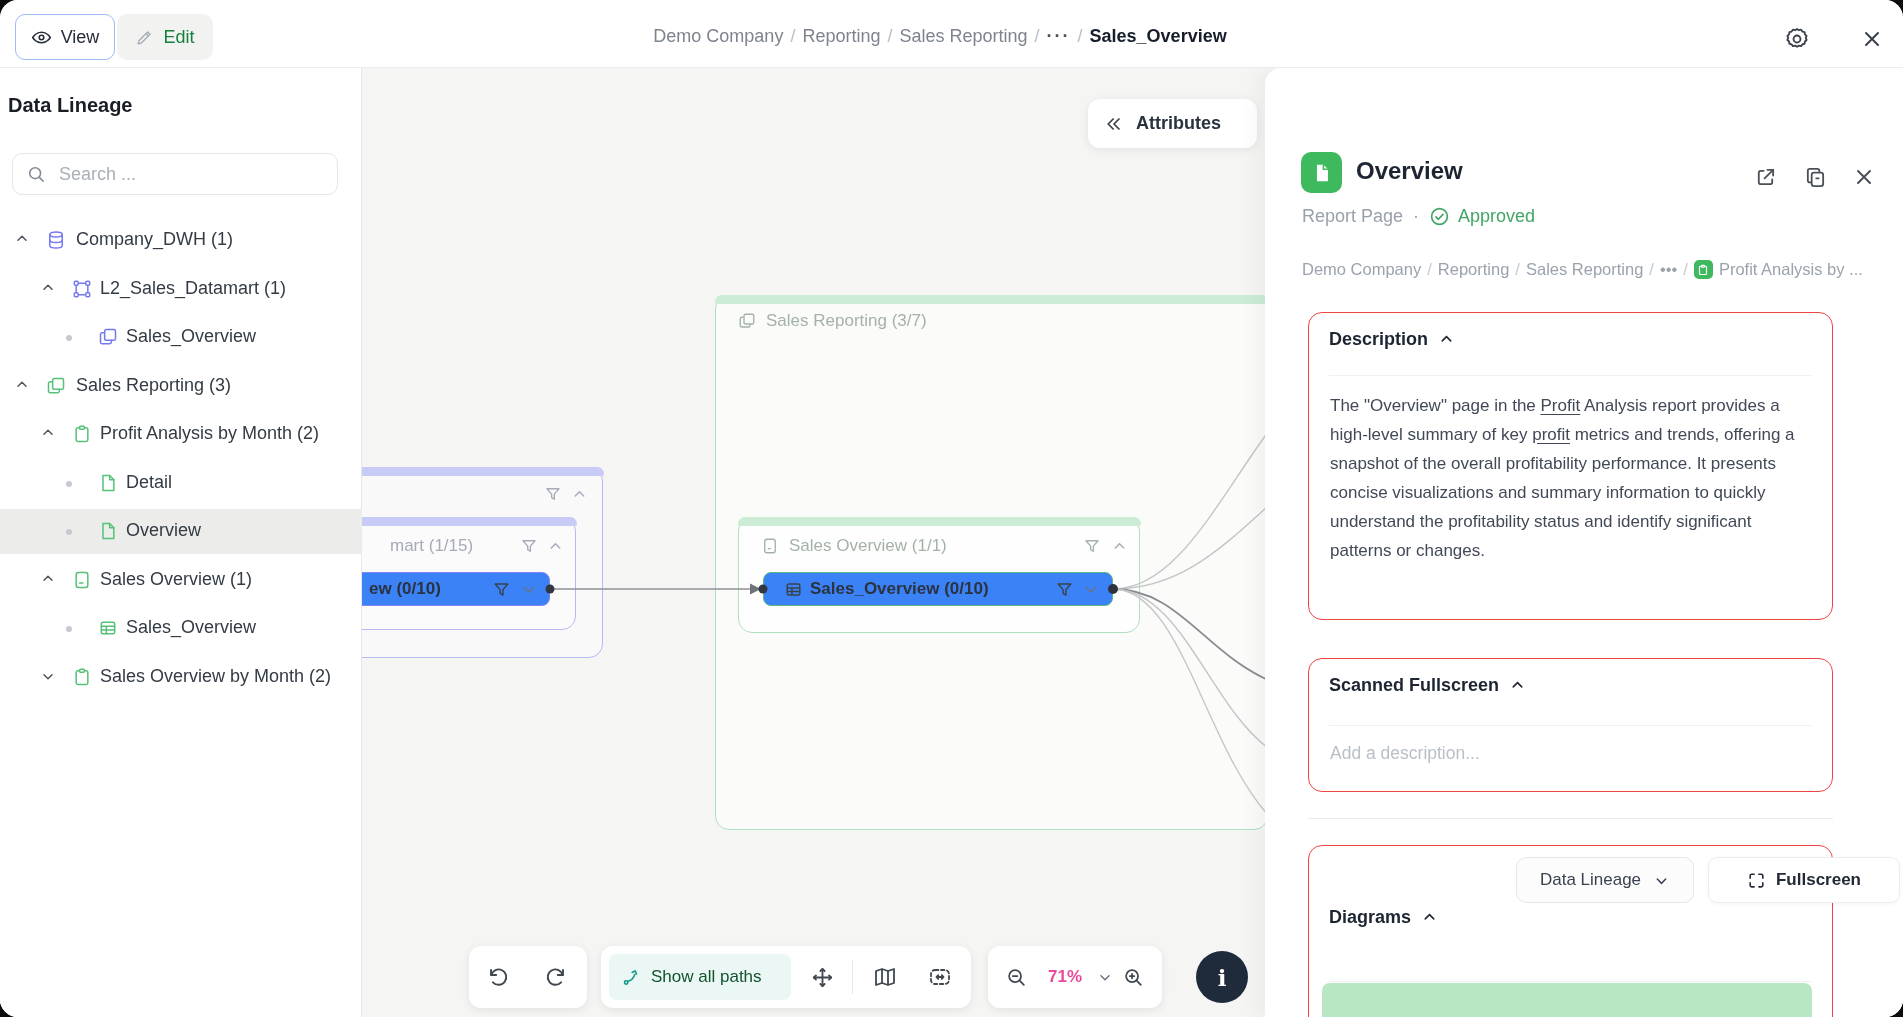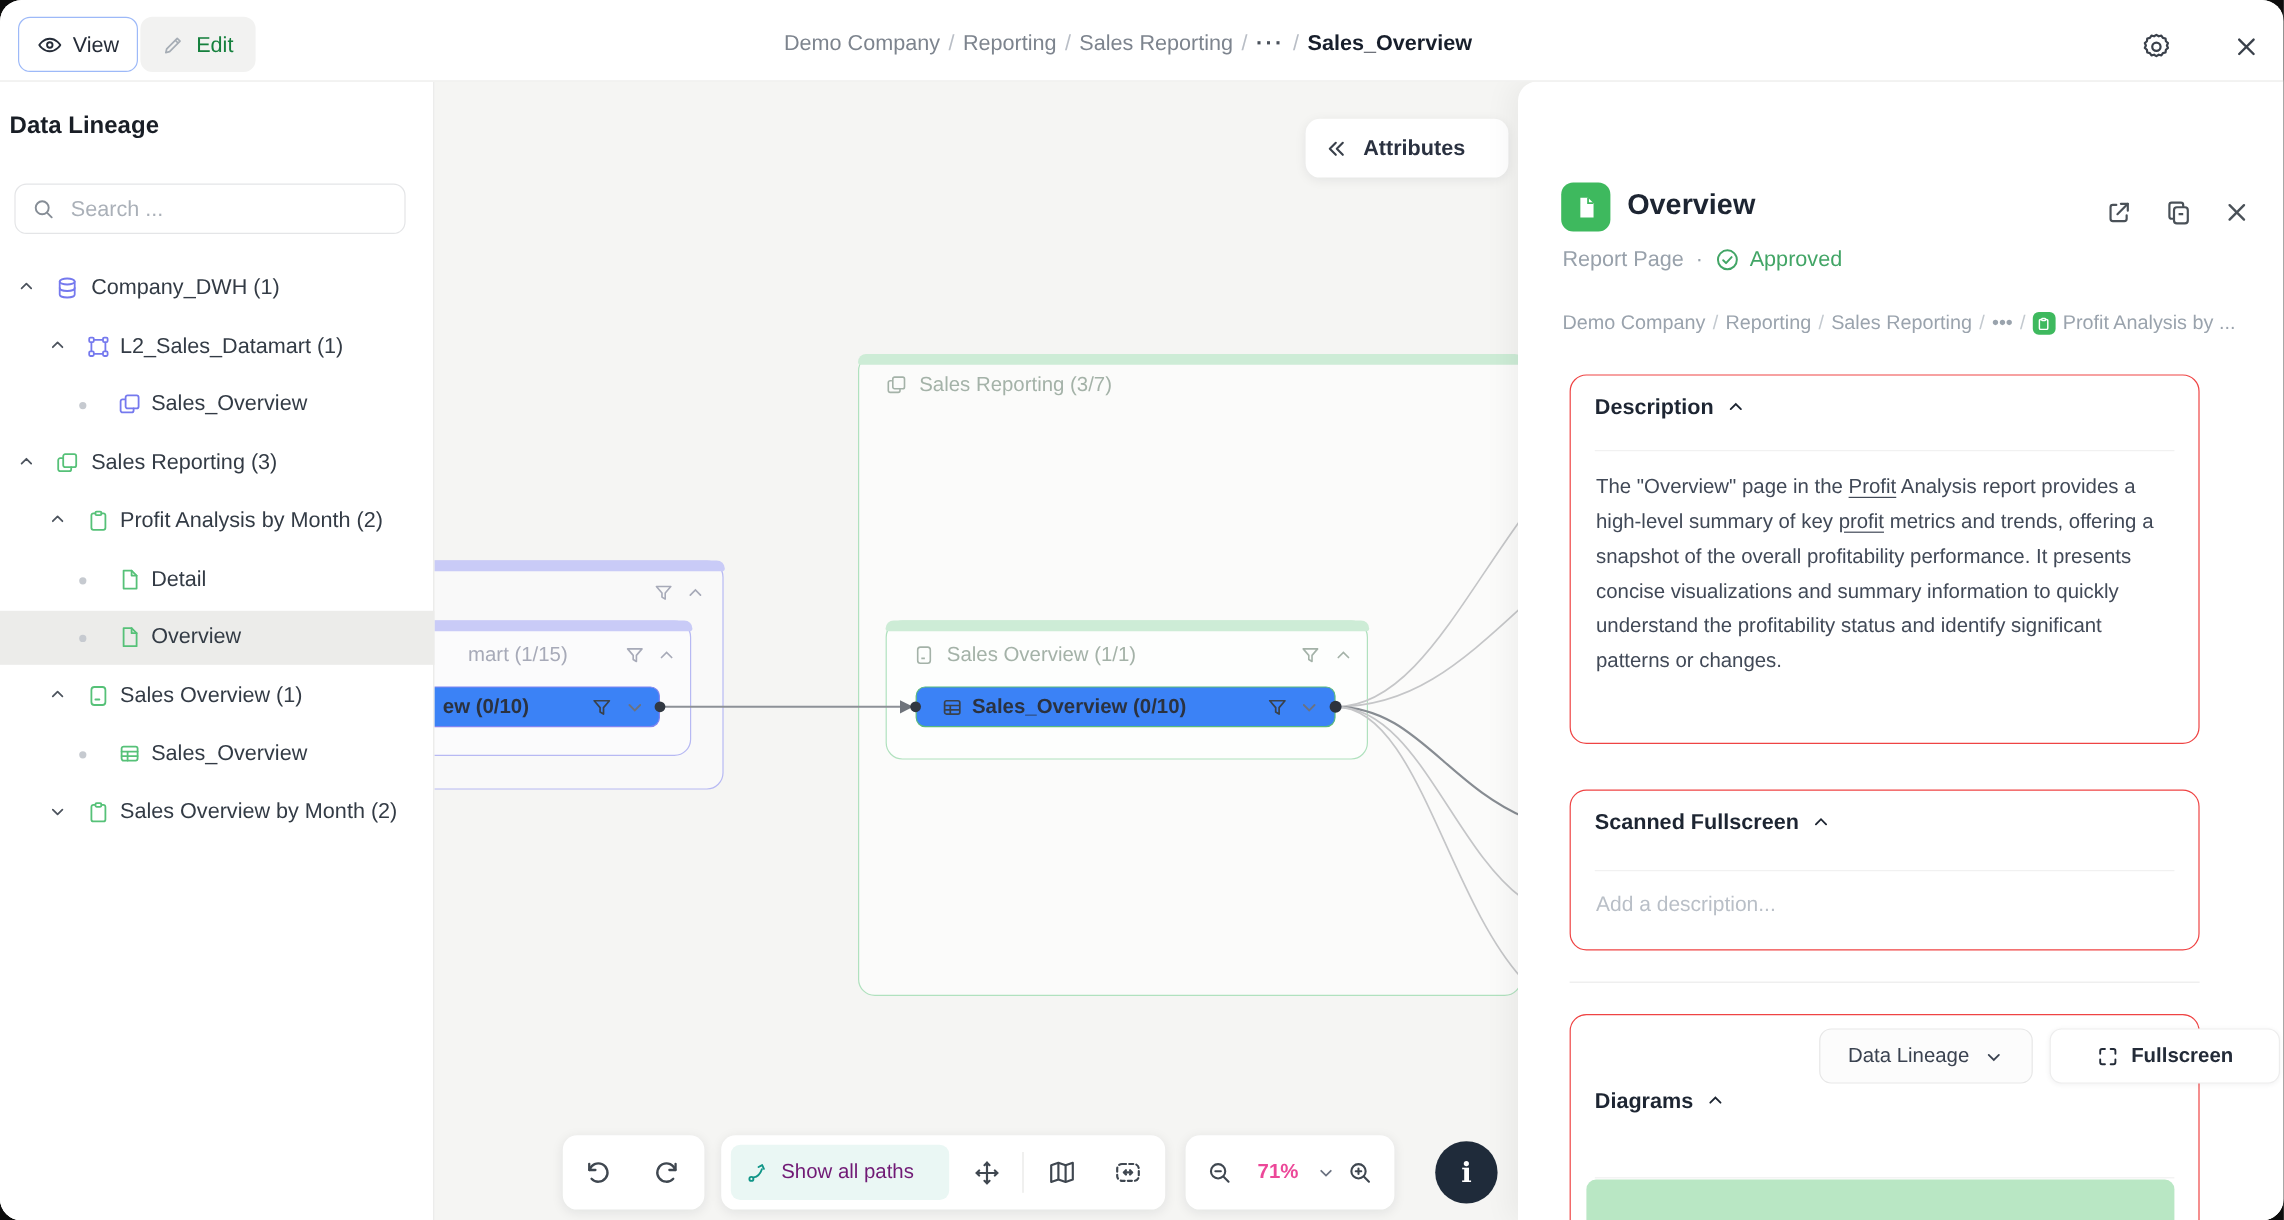--- a/index.html
+++ b/index.html
@@ -47,21 +47,21 @@
   .node.np{border-color:#8185f0;} .node.ng{border-color:#5ab97c;}
   .hico{display:inline-flex;align-items:center;justify-content:center;}
   .attributes-btn{position:absolute;left:1088px;top:99px;width:169px;height:49px;background:#fff;border-radius:12px;z-index:4;
         box-shadow:0 2px 10px rgba(16,24,40,.08);display:flex;align-items:center;gap:12px;padding-left:16px;
         font-size:18px;font-weight:700;color:#2a3140;}
 
   
   .tcard{position:absolute;top:946px;height:62px;background:#fff;border-radius:12px;box-shadow:0 2px 10px rgba(16,24,40,.08);z-index:4;}
   .ticonbtn{position:absolute;top:19px;width:24px;height:24px;display:flex;align-items:center;justify-content:center;color:#3f4750;cursor:pointer;}
   .chip{position:absolute;left:8px;top:8px;width:182px;height:46px;background:#eaf7f4;border-radius:8px;display:flex;align-items:center;
-        gap:9px;padding-left:13px;color:#701a75;font-size:17px;font-weight:500;}
+        gap:9px;padding-left:13px;color:#14532d;font-size:17px;font-weight:500;}
   .vdiv{position:absolute;top:14px;width:1px;height:34px;background:#e6e6e5;}
   .zoomtxt{position:absolute;top:21px;font-size:17px;font-weight:700;color:#ec4899;}
   .infobtn{position:absolute;left:1196px;top:951px;width:52px;height:52px;border-radius:50%;background:#1f2b3a;z-index:4;
         display:flex;align-items:center;justify-content:center;color:#fff;font-family:"DejaVu Serif",serif;font-weight:700;font-size:23px;}
 
   
   .panel{position:absolute;left:1265px;top:68px;width:638px;height:949px;background:#fff;border-top-left-radius:16px;z-index:6;
          box-shadow:-6px 0 24px rgba(0,0,0,.05);}
   .picon{position:absolute;top:96px;width:26px;height:26px;display:flex;align-items:center;justify-content:center;color:#4a5158;cursor:pointer;}
   .doc-badge{position:absolute;left:36px;top:84px;width:41px;height:41px;border-radius:10px;background:#3eb95e;

